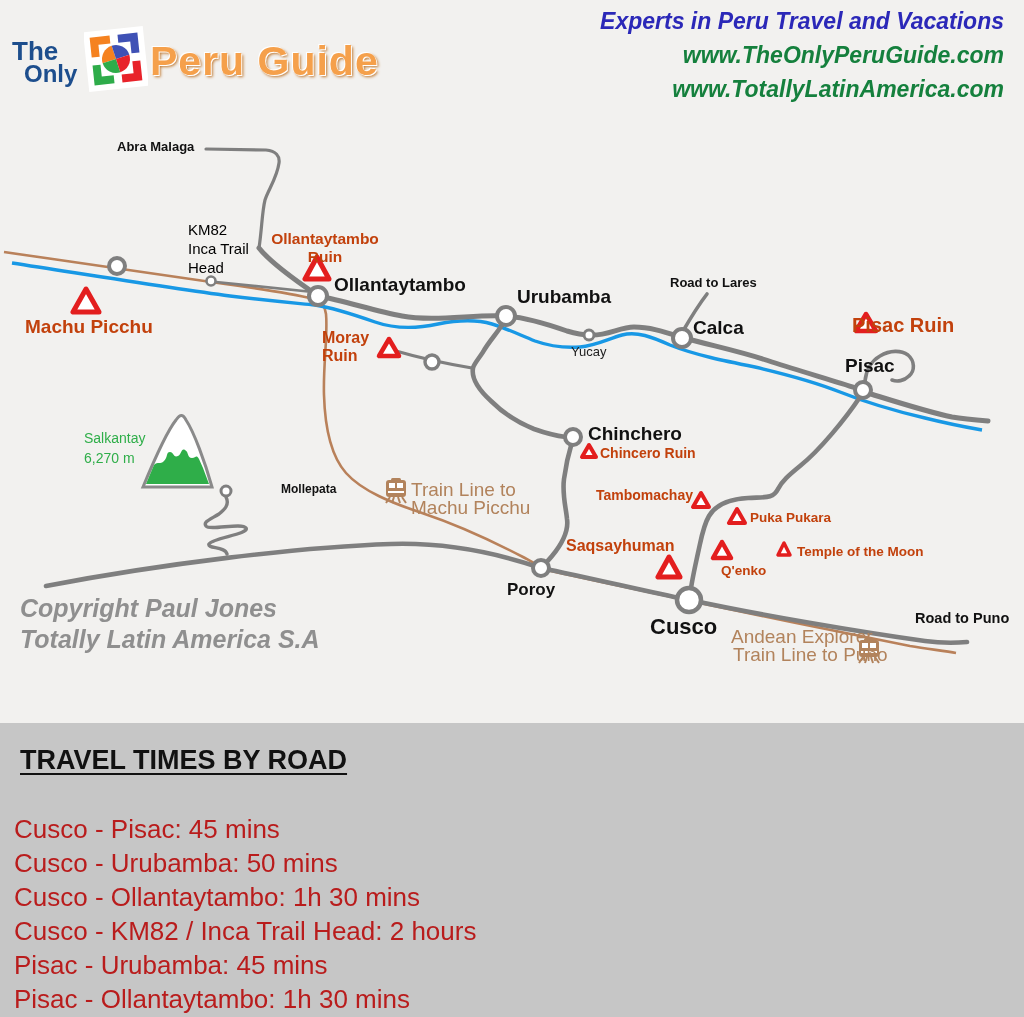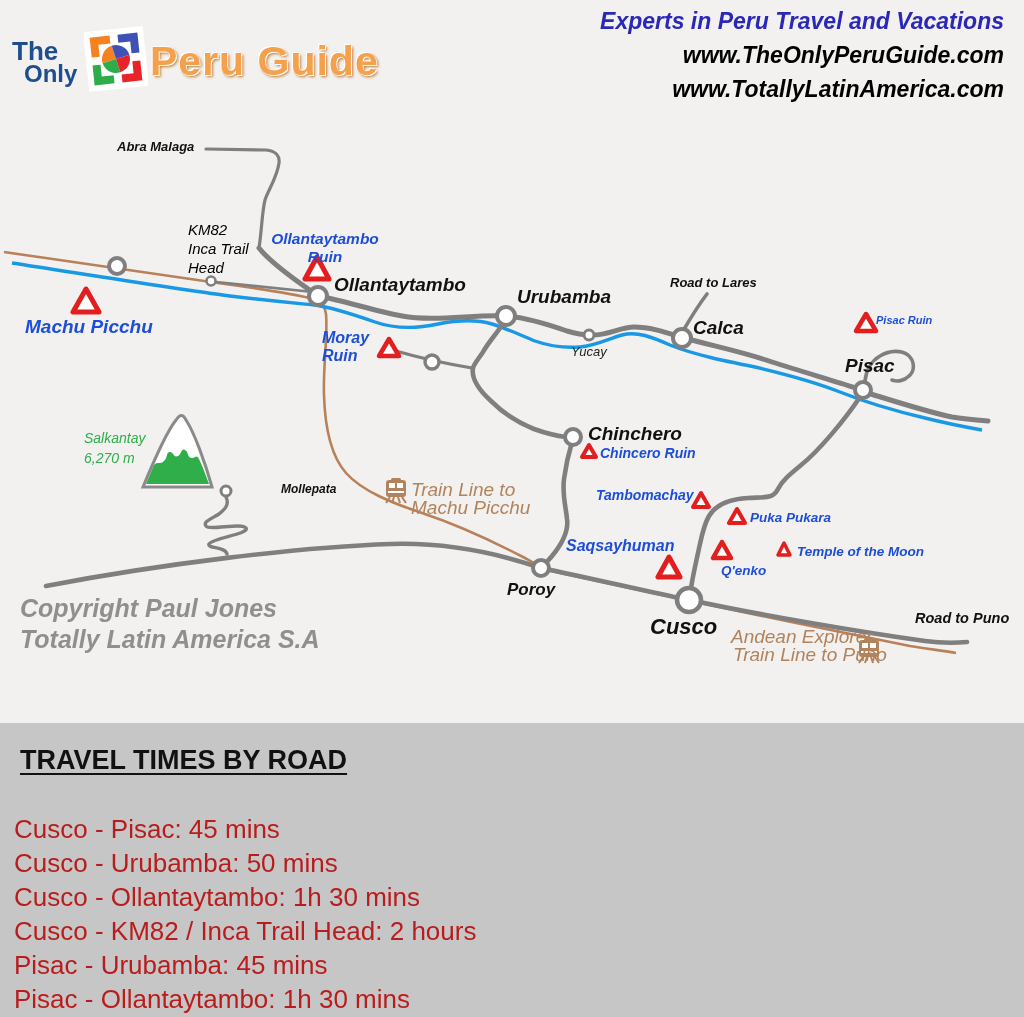--- a/index.html
+++ b/index.html
@@ -14,27 +14,27 @@
   .brand-the{left:12px;top:36px;font-size:26px;font-weight:bold;color:#1d4e8d;}
   .brand-only{left:24px;top:60px;font-size:24px;font-weight:bold;color:#1d4e8d;}
   .brand-name{
     left:150px;top:38px;font-size:41px;font-weight:bold;color:#f5a04b;
     text-shadow:-1px -1px 0 #ffffff,1px 1px 0 #ffffff,2px 2px 3px #c07a33;
     letter-spacing:1px;
   }
   .tagline{right:20px;top:8px;width:520px;text-align:right;
     font-size:23px;font-weight:bold;font-style:italic;color:#2b28b8;}
   .website{right:20px;width:520px;text-align:right;
-    font-size:23px;font-weight:bold;font-style:italic;color:#000000;}
+    font-size:23px;font-weight:bold;font-style:italic;color:#15803d;}
   .website1{top:42px;} .website2{top:76px;}
   
-  .lbl{position:absolute;white-space:nowrap;color:#111;font-style:italic;}
+  .lbl{position:absolute;white-space:nowrap;color:#111;}
   .town{font-weight:bold;font-size:19px;}
   .town-sm{font-weight:bold;font-size:12px;margin-left:44px;}
-  .red{color:#1d4ed8;font-weight:bold;}
+  .red{color:#c2410c;font-weight:bold;}
   .wrap{white-space:normal;}
   .roadlbl{font-weight:bold;font-size:13px;}
   .green{color:#2fae49;font-size:14px;line-height:20px;}
   .brown{color:#b2835c;font-size:19px;line-height:18px;}
   .copyright{color:#8f8f8f;font-weight:bold;font-style:italic;
     font-size:25px;line-height:31px;}
   
   .panel{left:0;top:723px;width:1024px;height:294px;background:#c6c6c6;}
   .panel-title{left:20px;top:745px;font-size:27px;font-weight:bold;color:#111;
     text-decoration:underline;text-decoration-thickness:2px;text-underline-offset:4px;}
@@ -171,21 +171,21 @@
   <div class="lbl town" style="left:588px;top:423px">Chinchero</div>
   <div class="lbl town-sm" style="left:237px;top:482px">Mollepata</div>
   <div class="lbl town" style="left:507px;top:580px;font-size:17px">Poroy</div>
   <div class="lbl town" style="left:650px;top:614px;font-size:22px">Cusco</div>
   <div class="lbl roadlbl" style="left:915px;top:610px;font-size:14.5px">Road to Puno</div>
 
   <div class="lbl red" style="left:25px;top:316px;font-size:19px">Machu Picchu</div>
   <div class="lbl red wrap" style="left:262px;top:230px;width:126px;text-align:center;font-size:15.5px;line-height:18px">Ollantaytambo Ruin</div>
   <div class="lbl wrap" style="left:188px;top:220px;width:68px;font-size:15px;line-height:19px;color:#000000">KM82 Inca Trail Head</div>
   <div class="lbl red wrap" style="left:322px;top:329px;width:58px;font-size:16px;line-height:18px">Moray Ruin</div>
-  <div class="lbl red" style="left:876px;top:314px;font-size:11px">Pisac Ruin</div>
+  <div class="lbl red" style="left:852px;top:314px;font-size:20px">Pisac Ruin</div>
   <div class="lbl red" style="left:600px;top:445px;font-size:14px">Chincero Ruin</div>
   <div class="lbl red" style="left:596px;top:487px;font-size:14px">Tambomachay</div>
   <div class="lbl red" style="left:750px;top:510px;font-size:13.5px">Puka Pukara</div>
   <div class="lbl red" style="left:797px;top:544px;font-size:13.5px">Temple of the Moon</div>
   <div class="lbl red" style="left:721px;top:563px;font-size:13.5px">Q'enko</div>
   <div class="lbl red" style="left:566px;top:537px;font-size:16px">Saqsayhuman</div>
 
   <div class="lbl green" style="left:84px;top:428px">Salkantay</div>
   <div class="lbl green" style="left:84px;top:448px">6,270 m</div>
 

